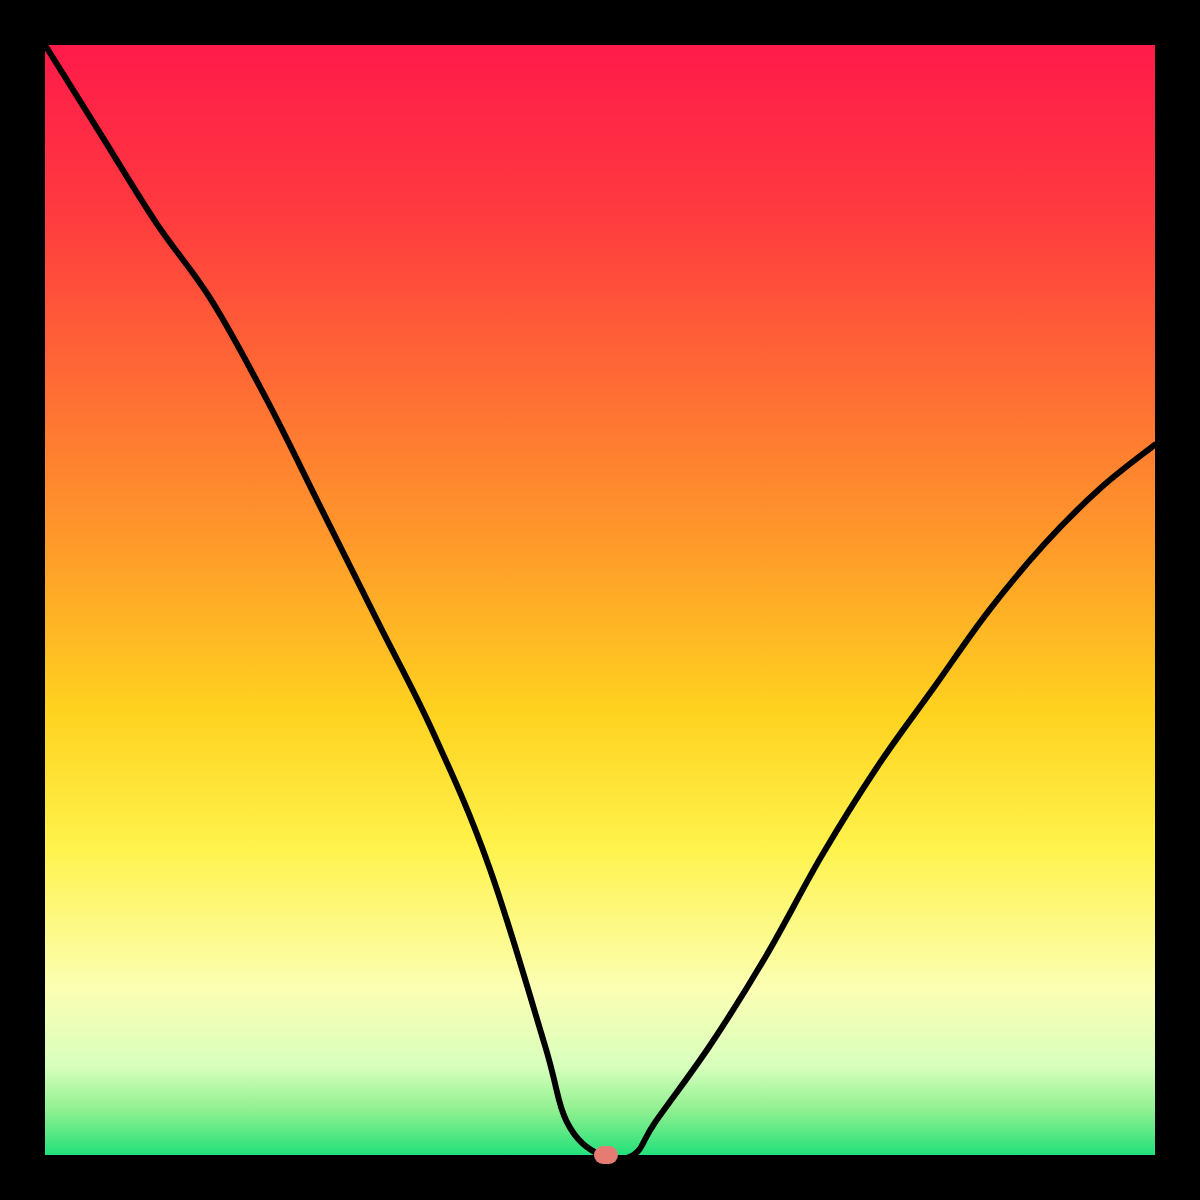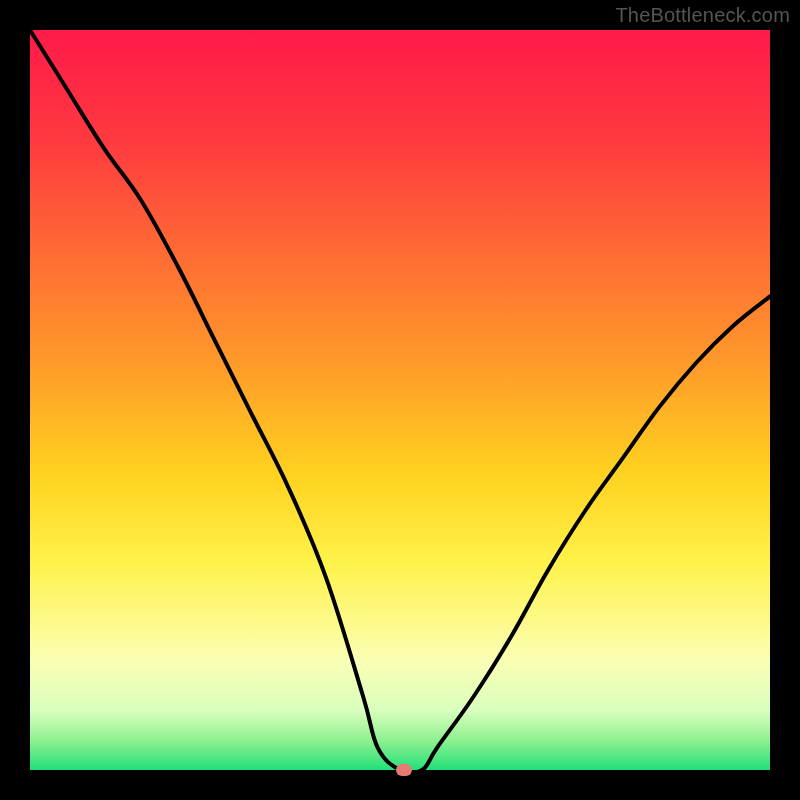--- a/index.html
+++ b/index.html
@@ -62,21 +62,20 @@
     height: 12px;
     background: #e57b72;
     border-radius: 6px;
     transform: translate(-50%, -50%);
   }
 </style>
 </head>
 <body>
 
 <div class="container">
-  <div class="attribution">TheBottleneck.com</div>
 
   <div class="plot-area">
     <svg class="curve" viewBox="0 0 740 740" preserveAspectRatio="none">
       <path fill="none" stroke="#000000" stroke-width="4" stroke-linecap="round" d="M 0.00 0.00 C 6.66 10.66, 23.68 37.89, 37.00 59.20 C 50.32 80.51, 60.68 98.42, 74.00 118.40 C 87.32 138.38, 97.68 148.89, 111.00 170.20 C 124.32 191.51, 134.68 211.49, 148.00 236.80 C 161.32 262.11, 171.68 284.16, 185.00 310.80 C 198.32 337.44, 208.68 358.16, 222.00 384.80 C 235.32 411.44, 245.68 429.50, 259.00 458.80 C 272.32 488.10, 282.68 510.30, 296.00 547.60 C 309.32 584.90, 323.68 635.36, 333.00 666.00 C 342.32 696.64, 341.14 704.48, 347.80 717.80 C 354.46 731.12, 362.01 736.00, 370.00 740.00 C 377.99 744.00, 385.54 744.00, 392.20 740.00 C 398.86 736.00, 397.68 731.12, 407.00 717.80 C 416.32 704.48, 430.68 685.98, 444.00 666.00 C 457.32 646.02, 467.68 629.44, 481.00 606.80 C 494.32 584.16, 504.68 562.84, 518.00 540.20 C 531.32 517.56, 541.68 500.98, 555.00 481.00 C 568.32 461.02, 578.68 447.85, 592.00 429.20 C 605.32 410.55, 615.68 394.72, 629.00 377.40 C 642.32 360.08, 652.68 347.65, 666.00 333.00 C 679.32 318.35, 689.68 307.99, 703.00 296.00 C 716.32 284.01, 733.34 271.73, 740.00 266.40"></path>
     </svg>
     <div class="marker" style="left: 373.7px; top: 740px; background: rgb(229, 123, 114);"></div>
   </div>
 </div>
 
 </body></html>

